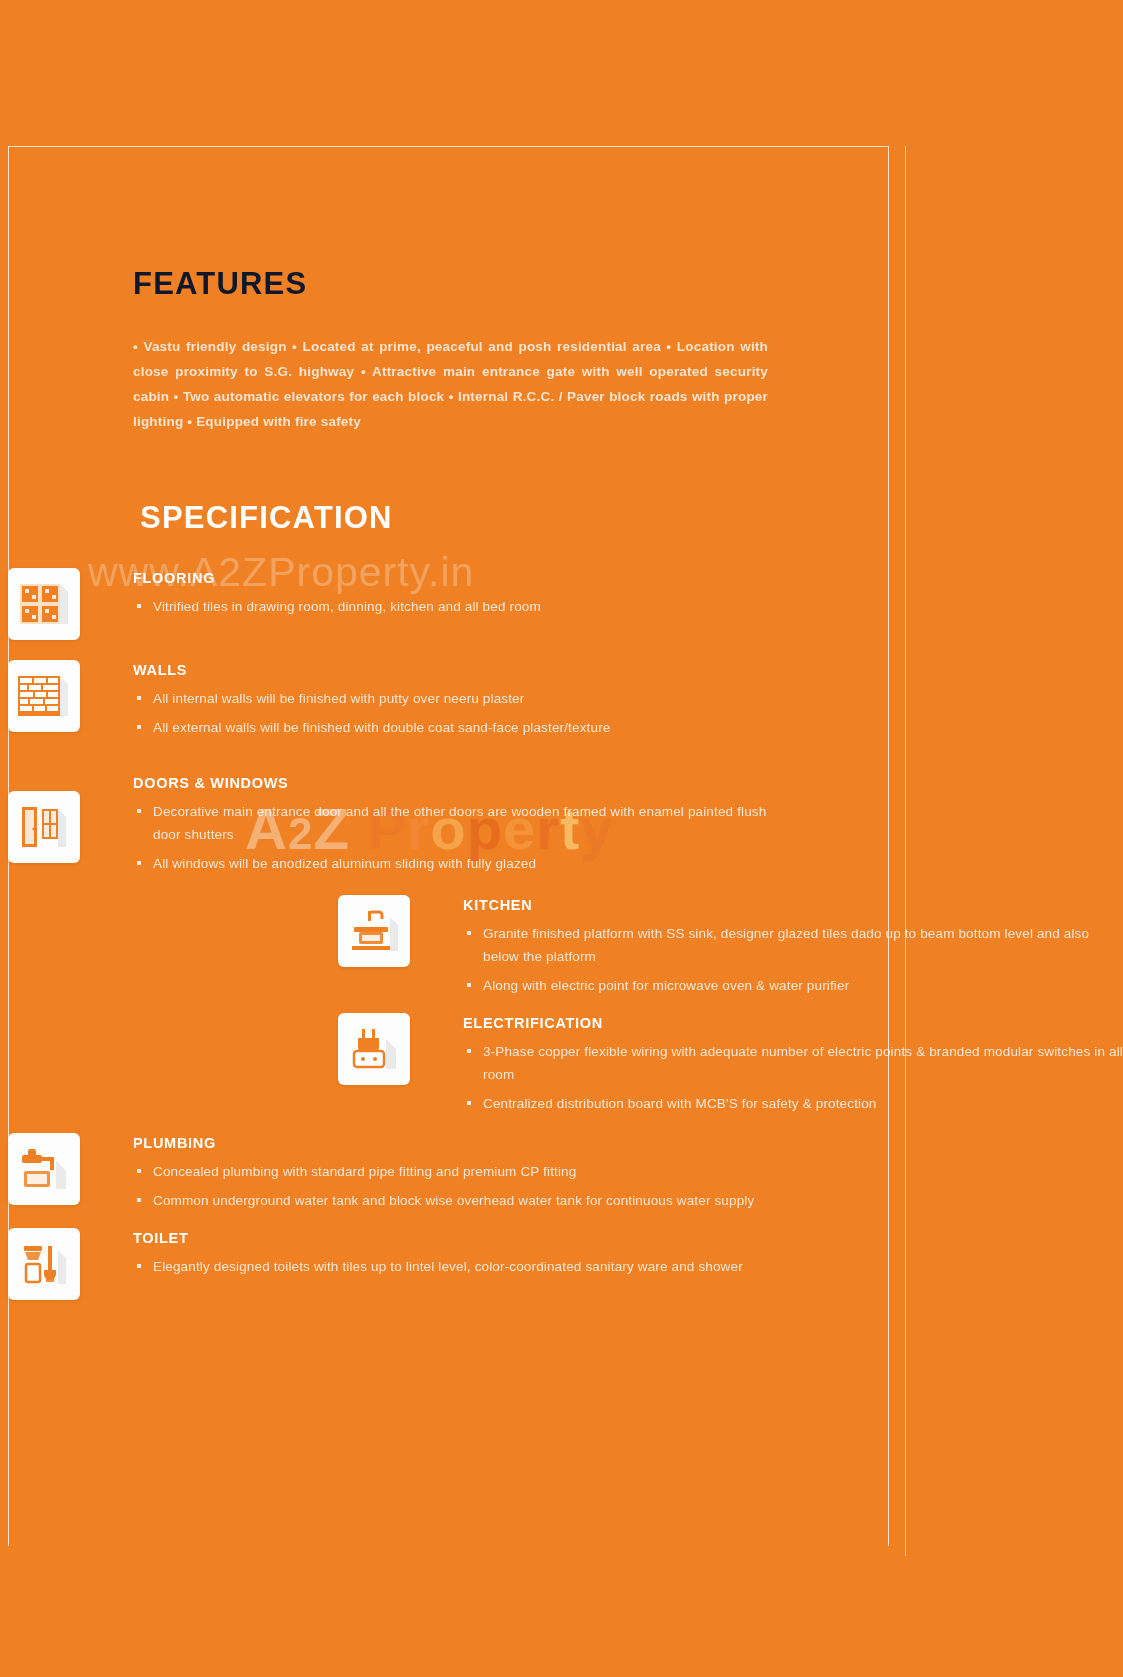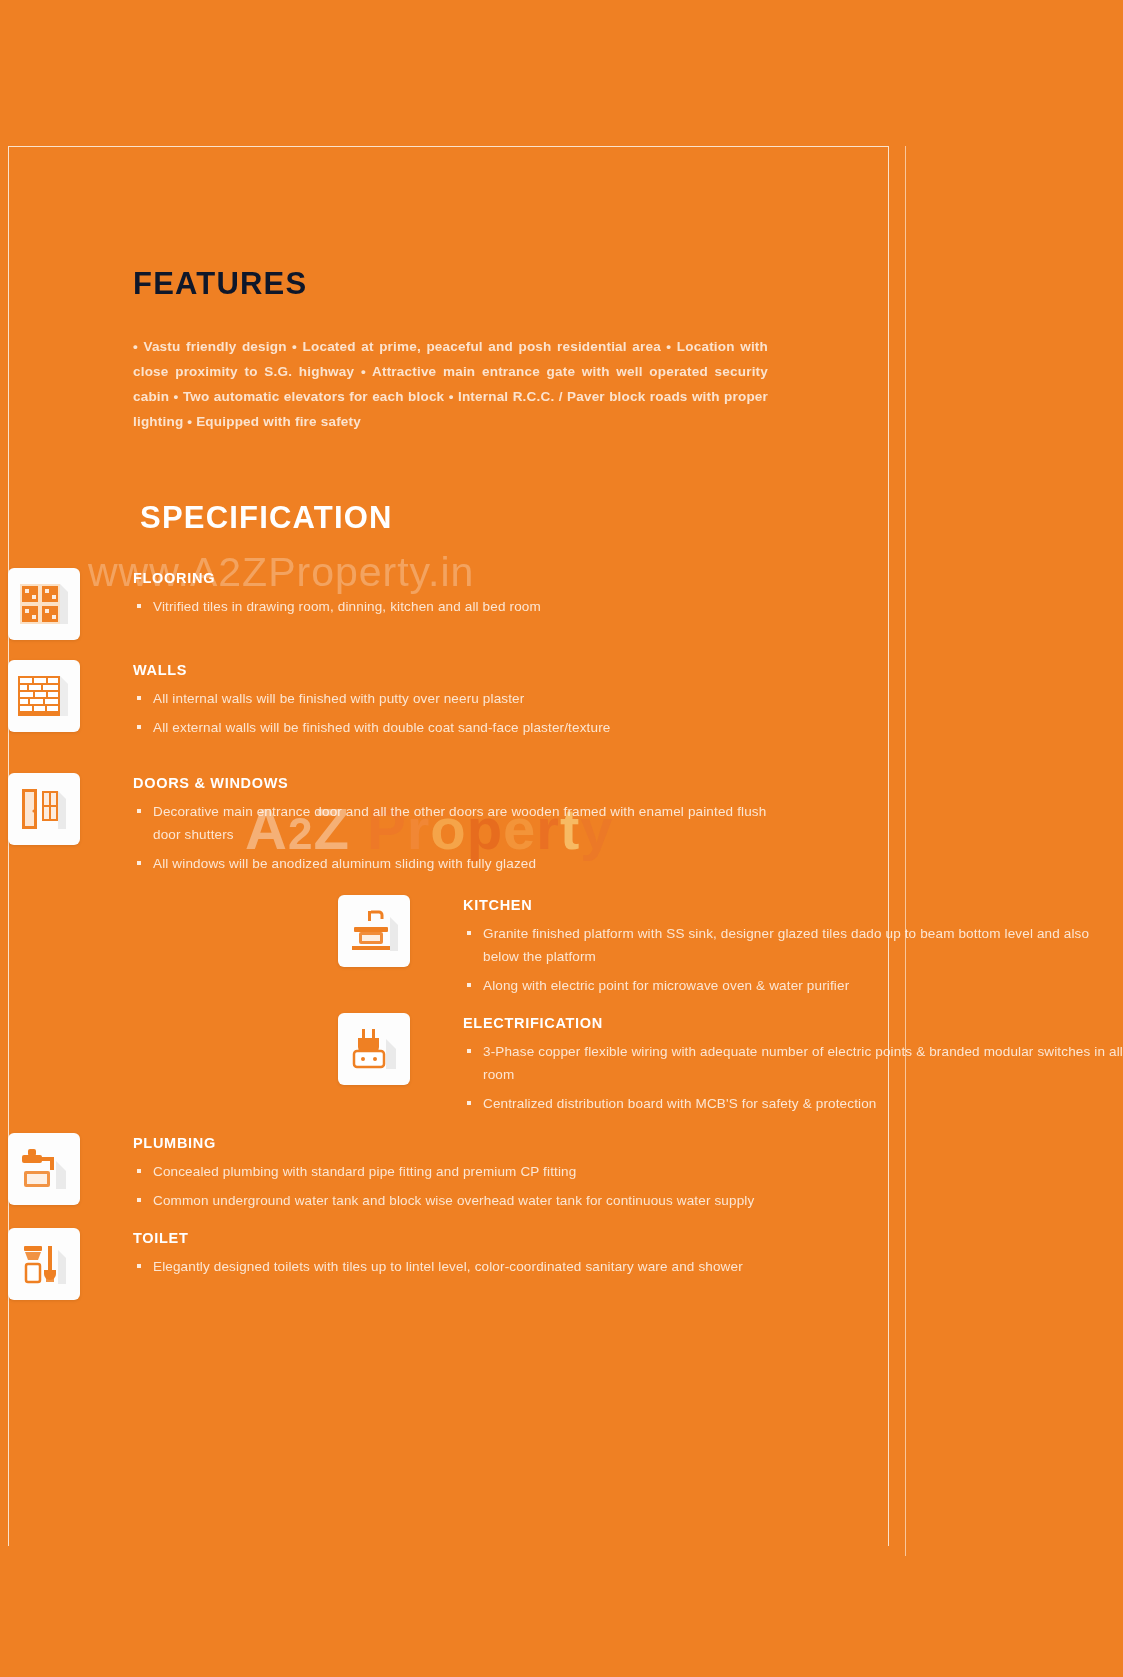--- a/index.html
+++ b/index.html
@@ -164,21 +164,21 @@
     left: 4px;
     top: 9px;
     width: 4px;
     height: 4px;
     background: rgba(255,255,255,0.85);
   }
 
   
   .row-walls { margin-bottom: 28px; }
   .row-flooring { margin-bottom: 20px; }
-  .row-doors { margin-bottom: 14px; }
+  .row-doors { margin-bottom: 14px; align-items: center; }
   .row-kitchen { margin-bottom: 10px; justify-content: flex-end; }
   .row-elec { margin-bottom: 12px; justify-content: flex-end; }
   .row-plumb { margin-bottom: 10px; }
 </style>
 </head>
 <body>
 
 <div class="page">
 
   <div class="frame"></div>

